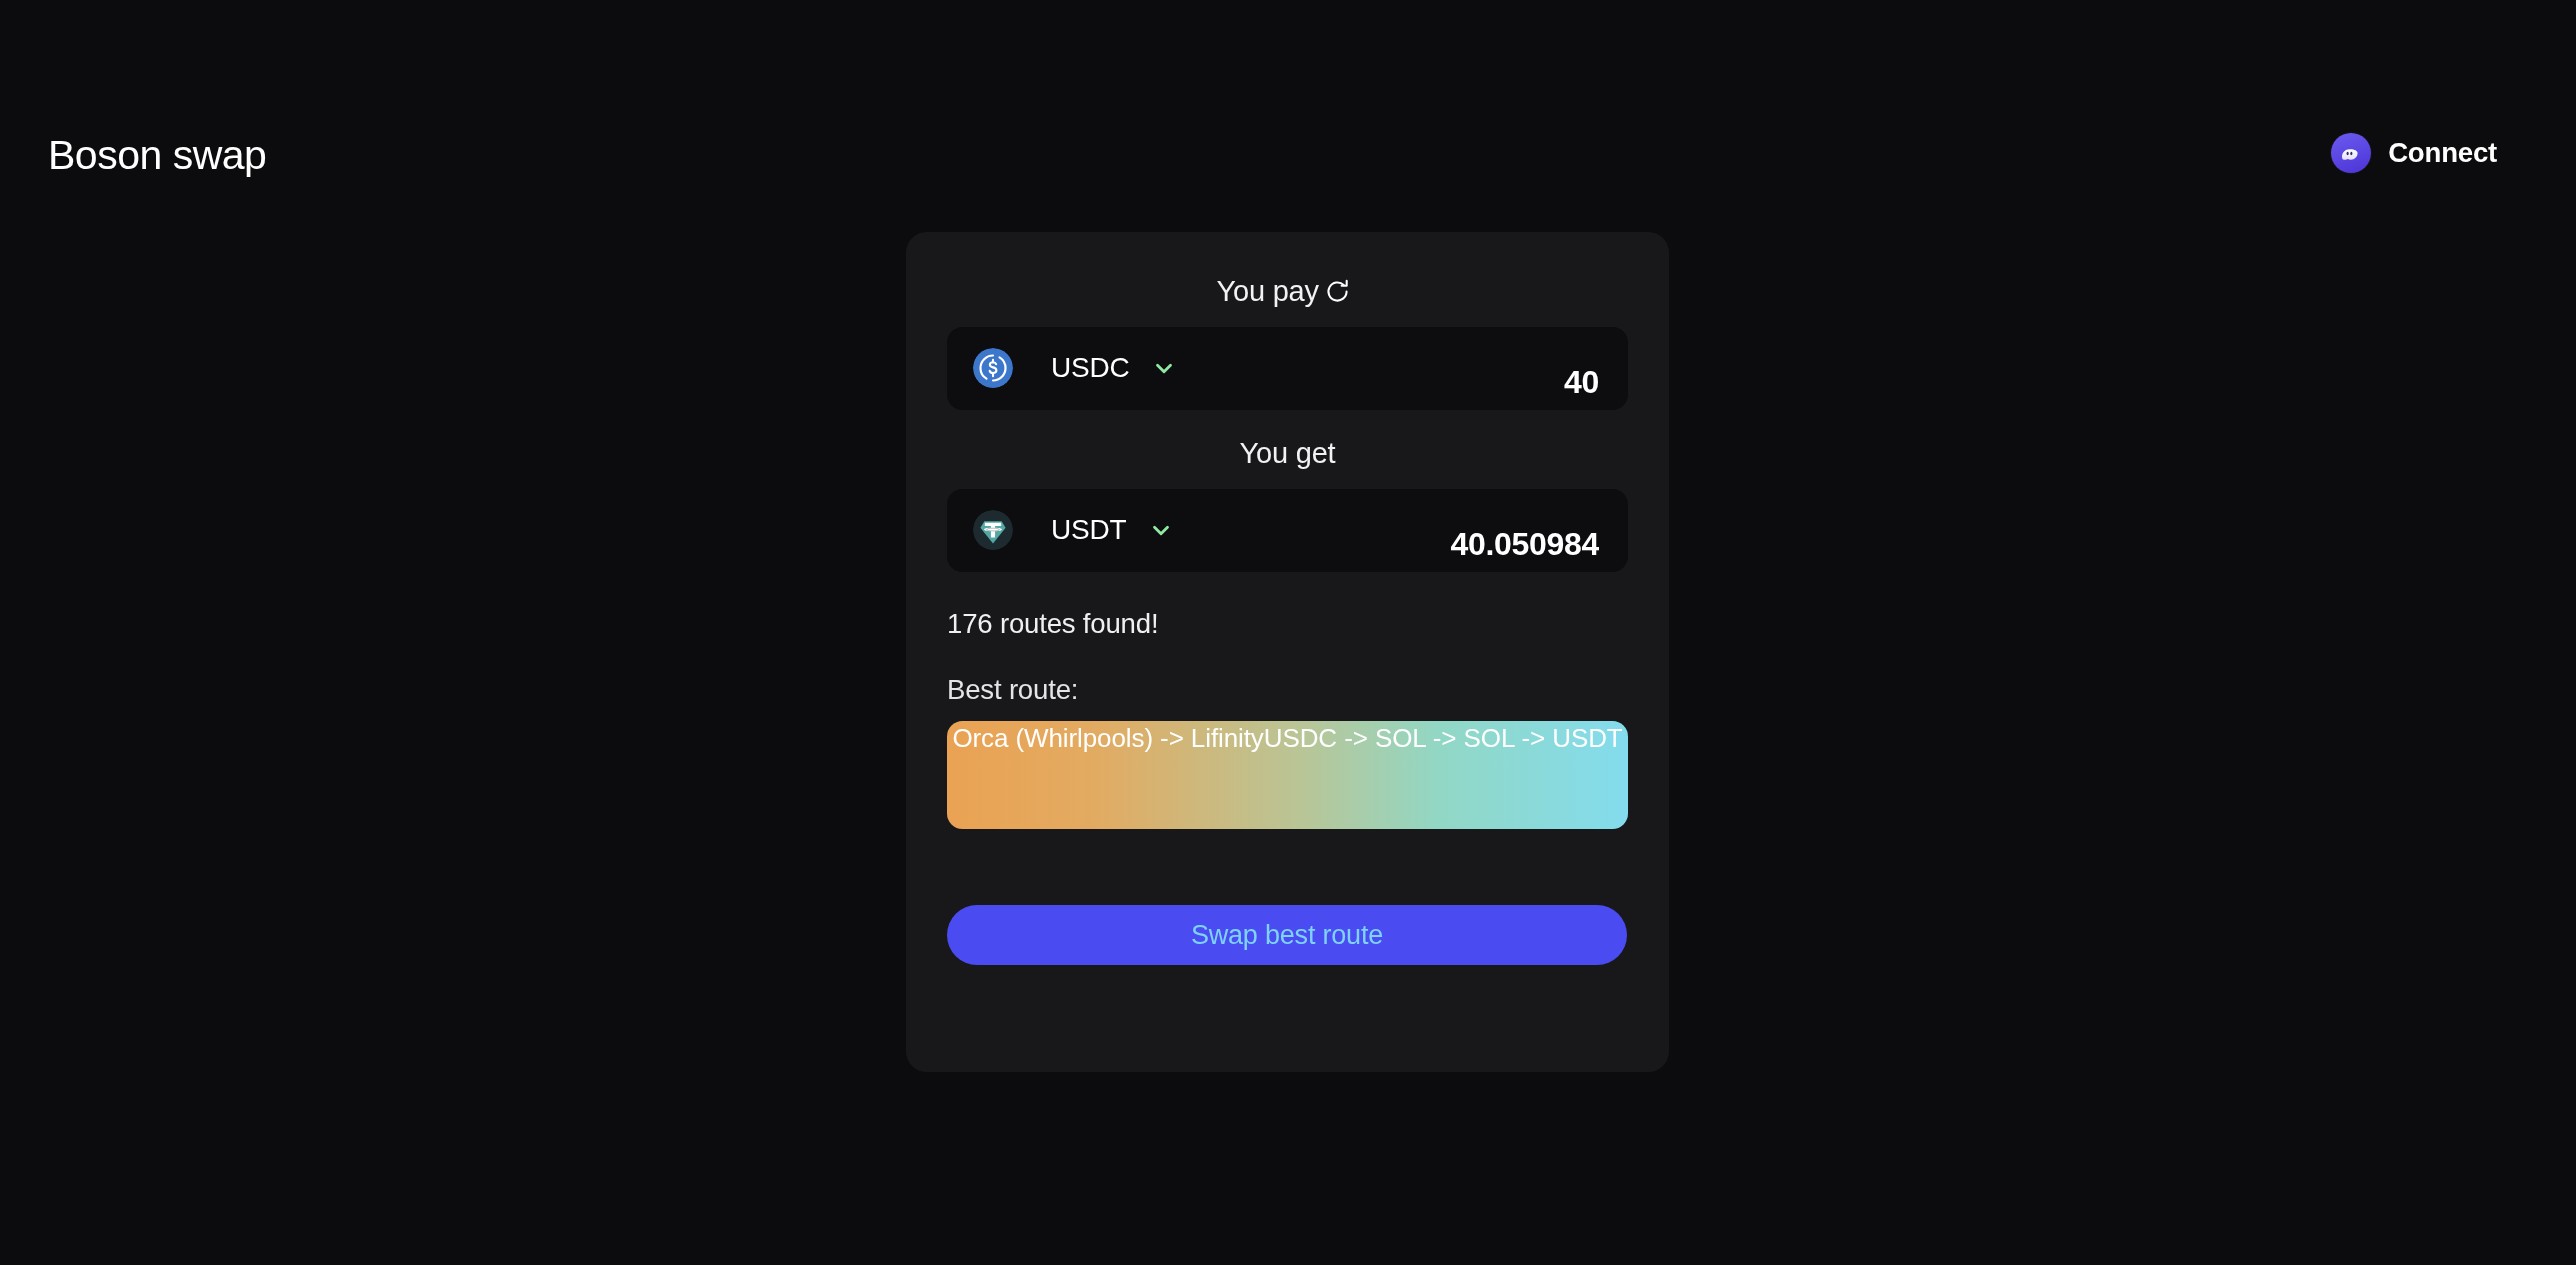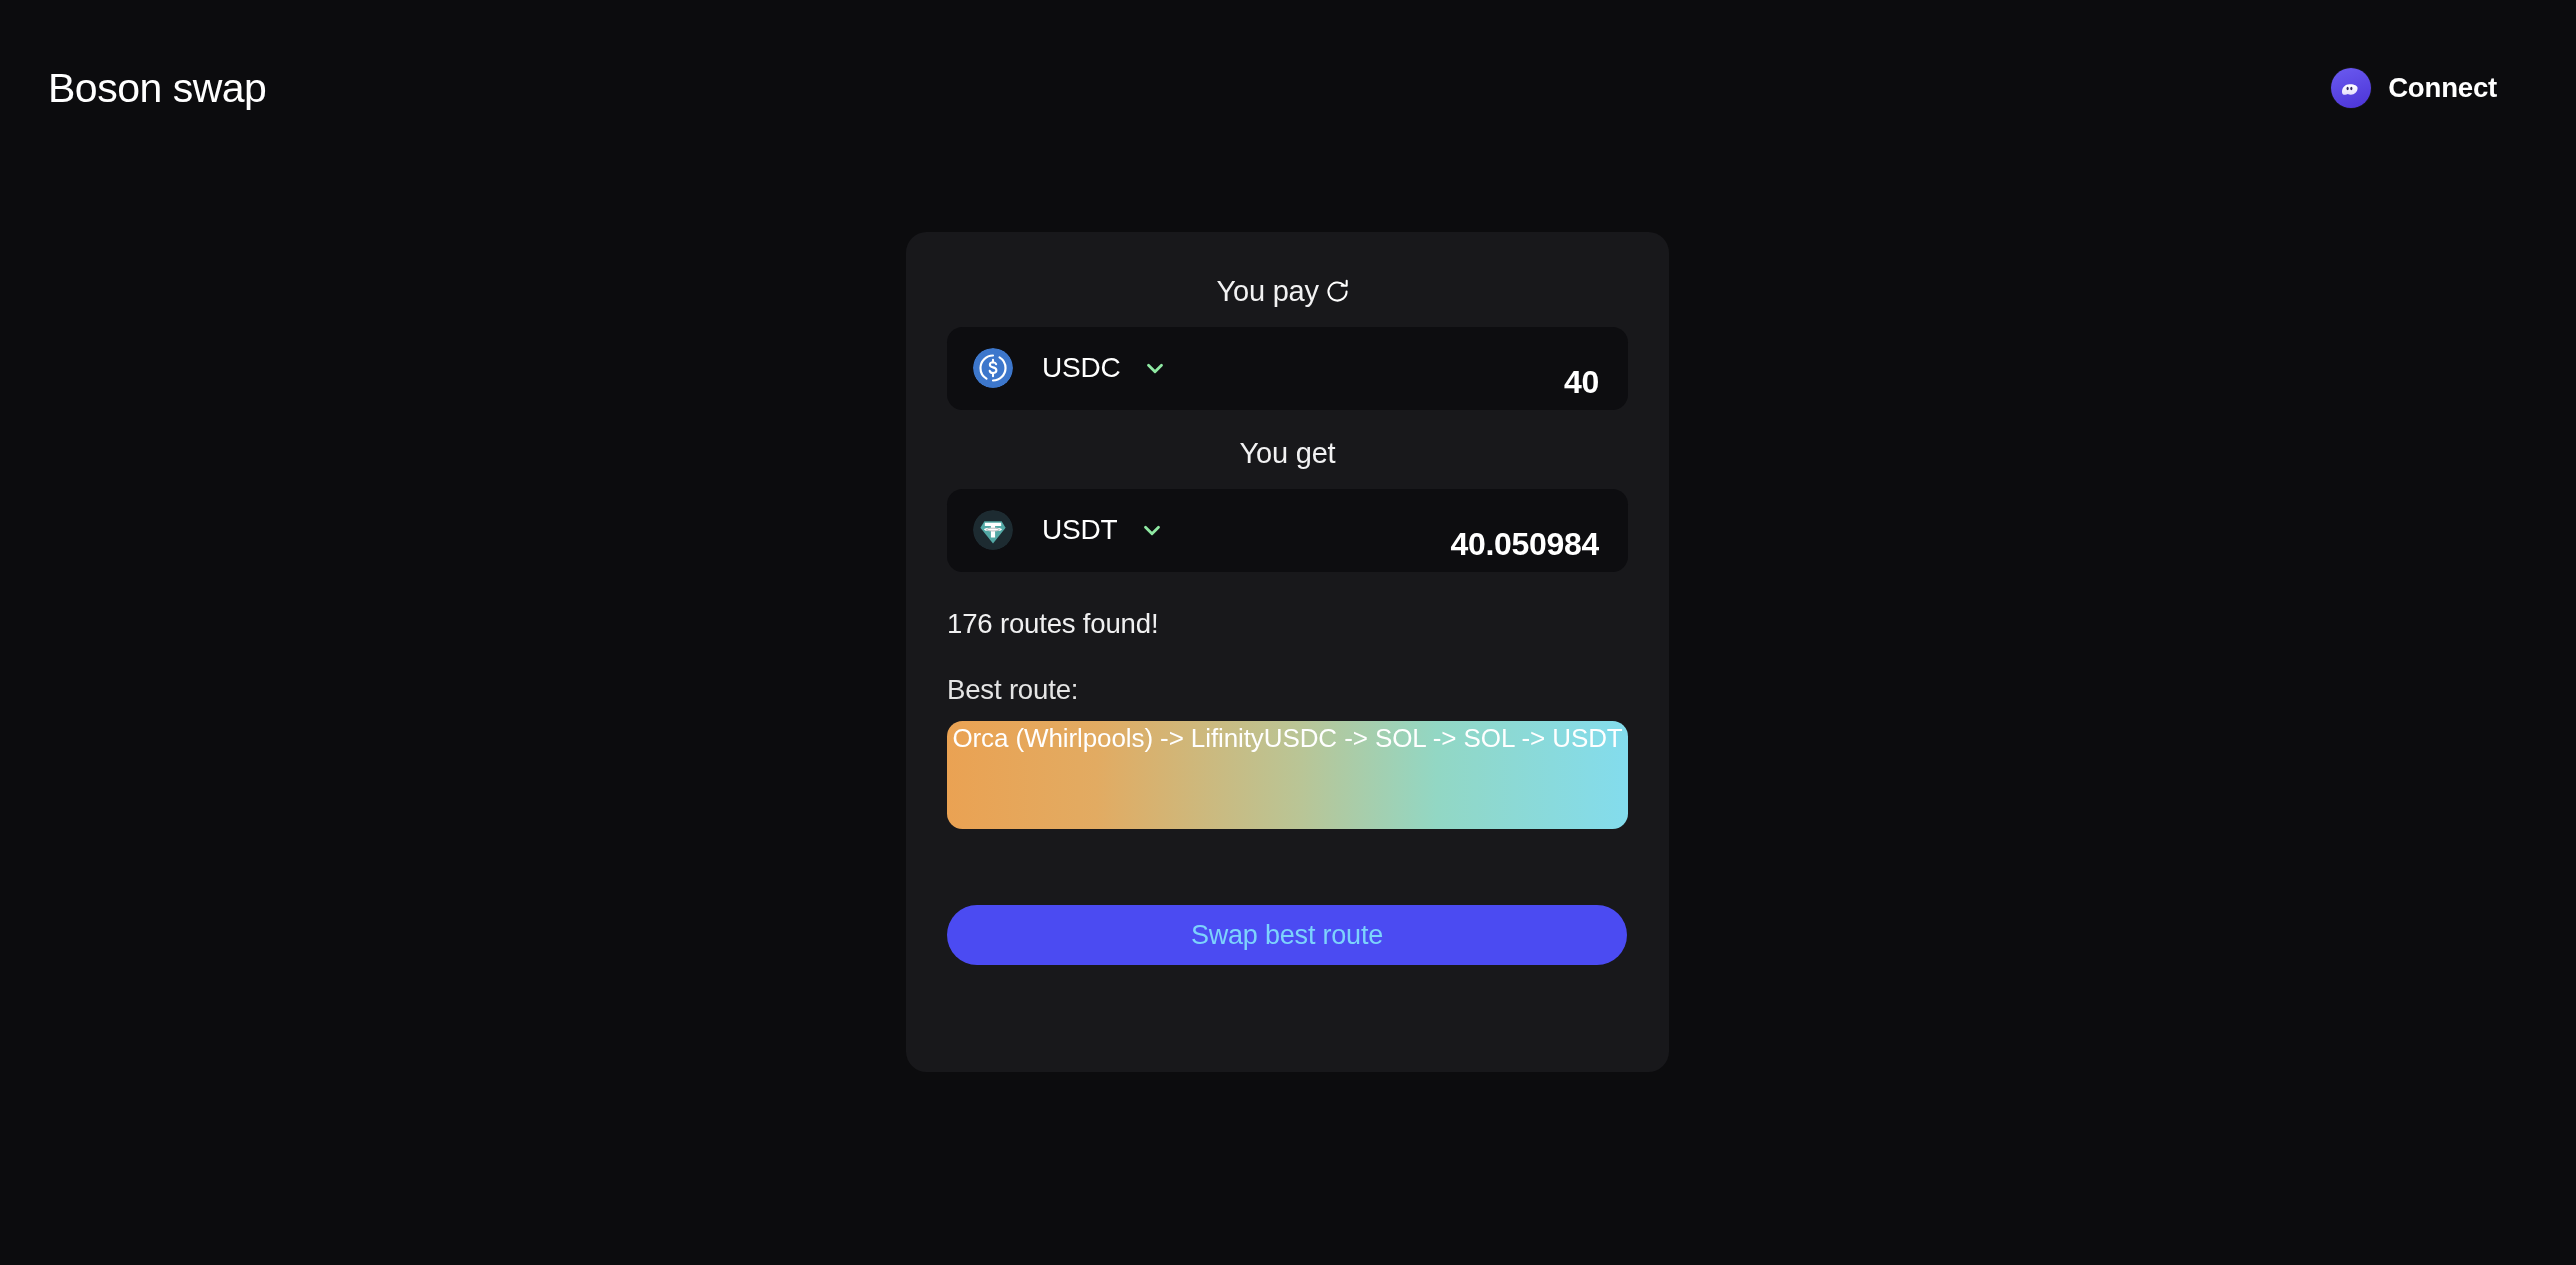--- a/index.html
+++ b/index.html
@@ -9,21 +9,21 @@
     background:#0c0c0e;
     font-family:"Liberation Sans", sans-serif;
     overflow:hidden;
     -webkit-font-smoothing:antialiased;
   }
   .page{position:relative;width:2576px;height:1266px;background:#0c0c0e;}
 
   
   .topbar{
     position:absolute;left:0;top:0;width:2552px;height:176px;
-    display:flex;align-items:center;justify-content:space-between;
+    display:flex;align-items:flex-end;justify-content:space-between;
     padding:0 48px 0 48px;
   }
   .brand{
     color:#ffffff;font-size:41px;font-weight:400;letter-spacing:-0.5px;
     line-height:1;white-space:nowrap;
   }
   .connect{
     display:flex;align-items:center;gap:17px;
     background:transparent;border:none;cursor:pointer;
     padding:3.4px 6.9px;
@@ -71,21 +71,21 @@
     padding:0 29px 0 26px;
   }
   .token-left{display:flex;align-items:center;gap:0;flex:0 0 auto;}
   .token-icon{
     width:40px;height:40px;flex:0 0 auto;border-radius:50%;
     display:flex;align-items:center;justify-content:center;overflow:hidden;
   }
   .token-icon svg{display:block;}
   .token-symbol{
     color:#ffffff;font-size:28px;font-weight:400;letter-spacing:-0.2px;
-    margin-left:29px;white-space:nowrap;
+    margin-left:38px;white-space:nowrap;
   }
   .chev-btn{
     background:transparent;border:none;cursor:pointer;padding:0;
     margin-left:19px;width:31px;height:31px;
     display:flex;align-items:center;justify-content:center;
   }
   .chev-btn svg{display:block;}
   .token-amount{
     margin-left:auto;text-align:right;
     color:#ffffff;font-size:32px;font-weight:700;letter-spacing:-0.3px;

